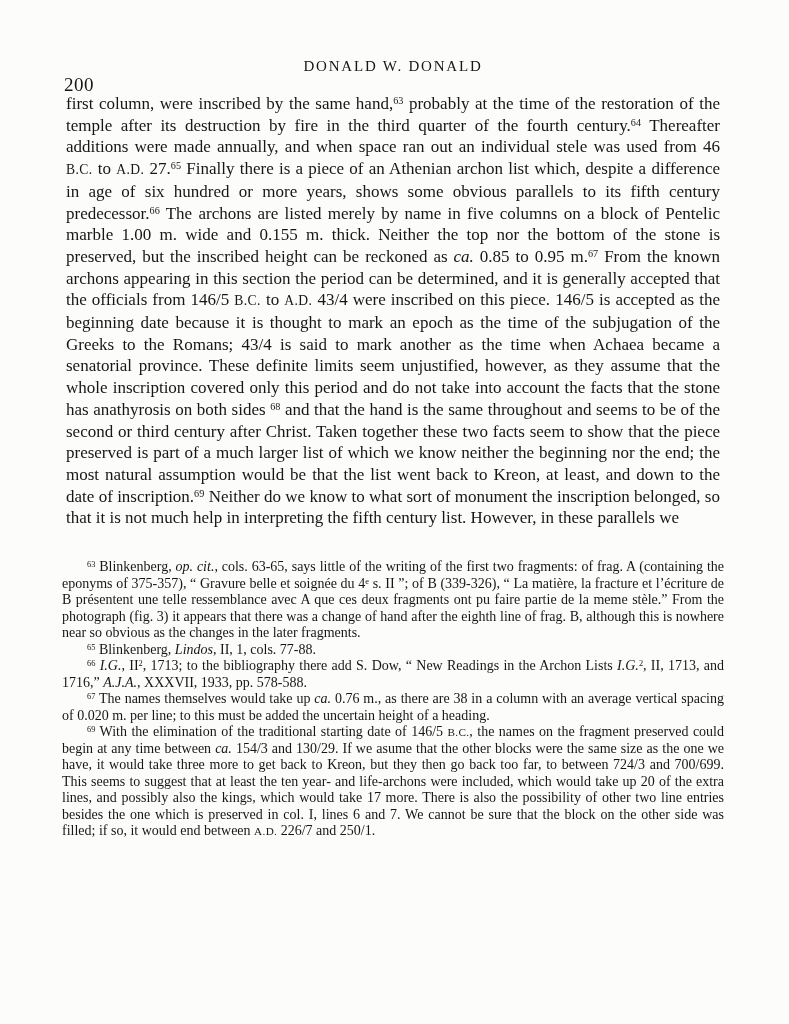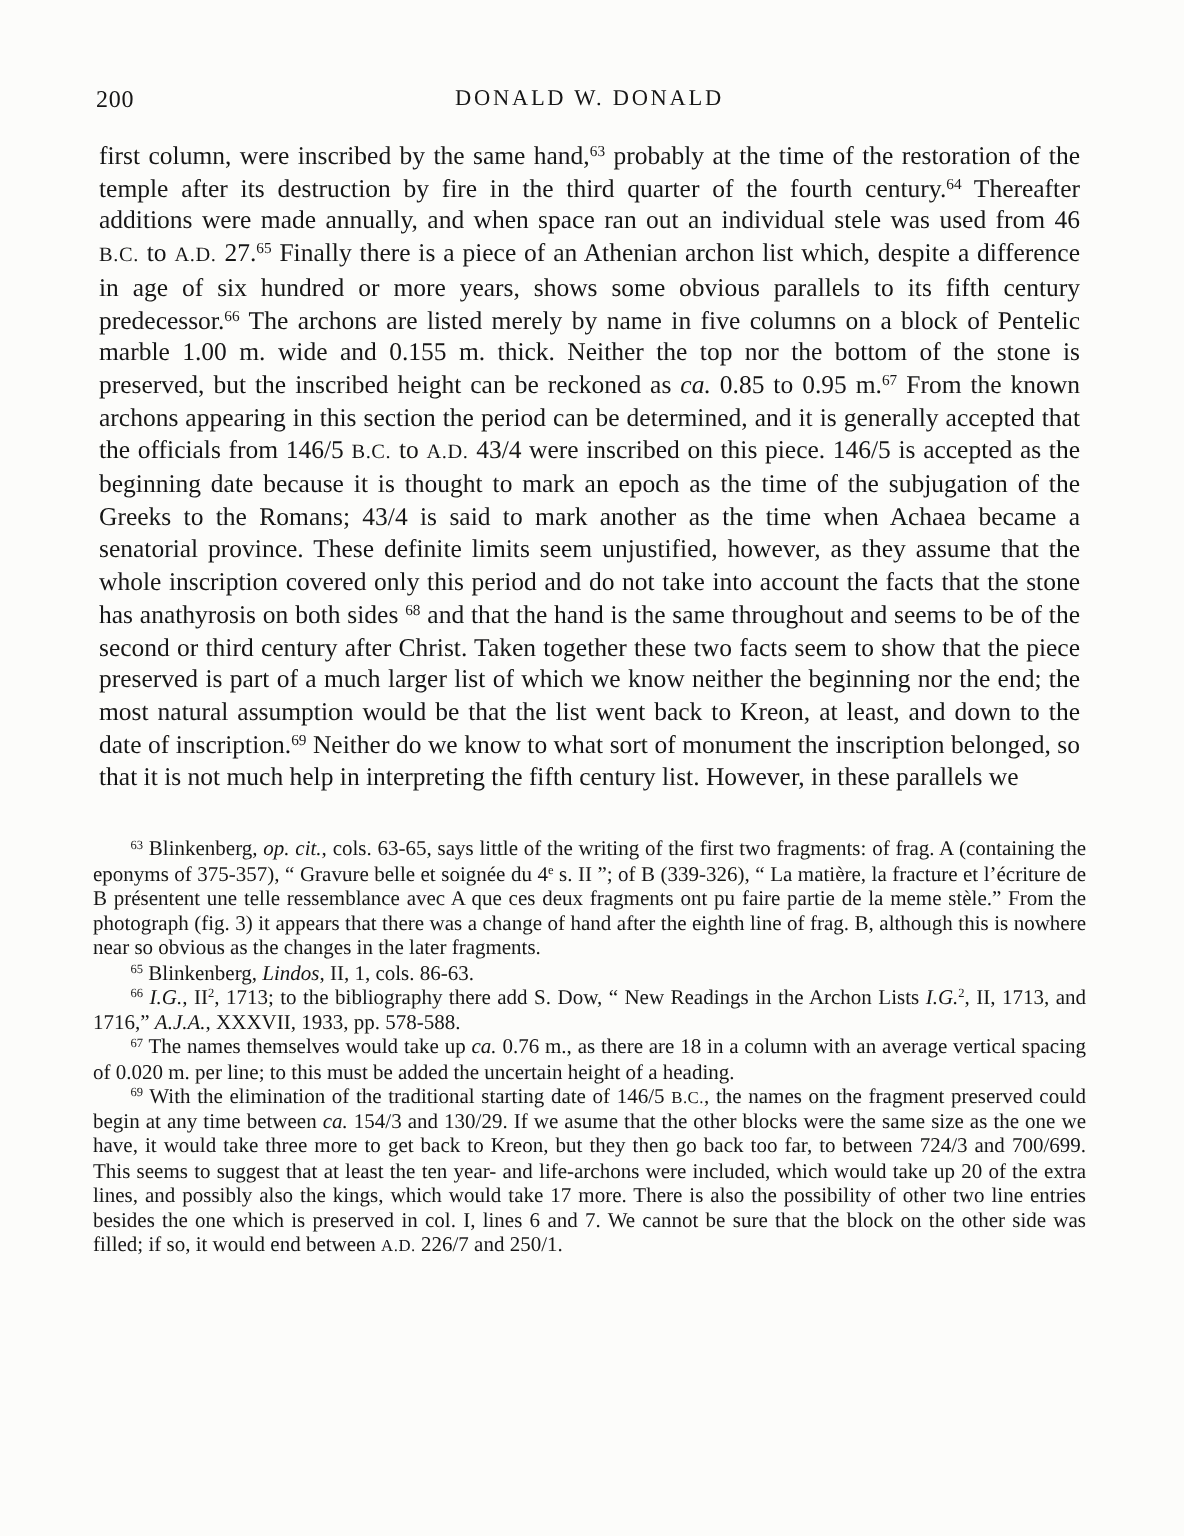--- a/index.html
+++ b/index.html
@@ -19,22 +19,22 @@
   .running-head {
     position: relative;
     height: 22px;
     text-align: center;
     font-size: 15px;
     letter-spacing: 1.8px;
     white-space: nowrap;
   }
   .page-num {
     position: absolute;
-    left: 2px; top: 0;
-    font-size: 16px;
+    left: 2px; top: 16px;
+    font-size: 19px;
     letter-spacing: 0.5px;
   }
   .body-text { margin-top: 13px; }
   .para {
     margin: 4px;
     font-size: 17px;
     line-height: 21.7px;
     text-align: justify;
   }
   .footnotes { margin-top: 30px; }
@@ -58,19 +58,19 @@
     <span class="page-num">200</span>
     <span class="head-title">DONALD W. DONALD</span>
   </header>
 
   <main class="body-text">
     <p class="para"><span>first column, were inscribed by the same hand,</span><span class="r-sup">63</span><span> probably at the time of the restoration of the temple after its destruction by fire in the third quarter of the fourth century.</span><span class="r-sup">64</span><span> Thereafter additions were made annually, and when space ran out an individual stele was used from 46 </span><span class="r-sc">B.C.</span><span> to </span><span class="r-sc">A.D.</span><span> 27.</span><span class="r-sup">65</span><span> Finally there is a piece of an Athenian archon list which, despite a difference in age of six hundred or more years, shows some obvious parallels to its fifth century predecessor.</span><span class="r-sup">66</span><span> The archons are listed merely by name in five columns on a block of Pentelic marble 1.00 m. wide and 0.155 m. thick. Neither the top nor the bottom of the stone is preserved, but the inscribed height can be reckoned as </span><span class="r-i">ca.</span><span> 0.85 to 0.95 m.</span><span class="r-sup">67</span><span> From the known archons appearing in this section the period can be determined, and it is generally accepted that the officials from 146/5 </span><span class="r-sc">B.C.</span><span> to </span><span class="r-sc">A.D.</span><span> 43/4 were inscribed on this piece. 146/5 is accepted as the beginning date because it is thought to mark an epoch as the time of the subjugation of the Greeks to the Romans; 43/4 is said to mark another as the time when Achaea became a senatorial province. These definite limits seem unjustified, however, as they assume that the whole inscription covered only this period and do not take into account the facts that the stone has anathyrosis on both sides </span><span class="r-sup">68</span><span> and that the hand is the same throughout and seems to be of the second or third century after Christ. Taken together these two facts seem to show that the piece preserved is part of a much larger list of which we know neither the beginning nor the end; the most natural assumption would be that the list went back to Kreon, at least, and down to the date of inscription.</span><span class="r-sup">69</span><span> Neither do we know to what sort of monument the inscription belonged, so that it is not much help in interpreting the fifth century list.  However, in these parallels we</span></p>
   </main>
 
   <section class="footnotes">
     <p class="footnote"><span class="r-sup">63</span><span> Blinkenberg, </span><span class="r-i">op. cit.</span><span>, cols. 63-65, says little of the writing of the first two fragments: of frag. A (containing the eponyms of 375-357), “ Gravure belle et soignée du 4</span><span class="r-sup">e</span><span> s. II ”; of B (339-326), “ La matière, la fracture et l’écriture de B présentent une telle ressemblance avec A que ces deux fragments ont pu faire partie de la meme stèle.”  From the photograph (fig. 3) it appears that there was a change of hand after the eighth line of frag. B, although this is nowhere near so obvious as the changes in the later fragments.</span></p>
-    <p class="footnote"><span class="r-sup">65</span><span> Blinkenberg, </span><span class="r-i">Lindos</span><span>, II, 1, cols. 86-63.</span></p>
+    <p class="footnote"><span class="r-sup">65</span><span> Blinkenberg, </span><span class="r-i">Lindos</span><span>, II, 1, cols. 77-88.</span></p>
     <p class="footnote"><span class="r-sup">66</span><span> </span><span class="r-i">I.G.</span><span>, II</span><span class="r-sup">2</span><span>, 1713; to the bibliography there add S. Dow, “ New Readings in the Archon Lists </span><span class="r-i">I.G.</span><span class="r-sup">2</span><span>, II, 1713, and 1716,” </span><span class="r-i">A.J.A.</span><span>, XXXVII, 1933, pp. 578-588.</span></p>
-    <p class="footnote"><span class="r-sup">67</span><span> The names themselves would take up </span><span class="r-i">ca.</span><span> 0.76 m., as there are 18 in a column with an average vertical spacing of 0.020 m. per line; to this must be added the uncertain height of a heading.</span></p>
+    <p class="footnote"><span class="r-sup">67</span><span> The names themselves would take up </span><span class="r-i">ca.</span><span> 0.76 m., as there are 38 in a column with an average vertical spacing of 0.020 m. per line; to this must be added the uncertain height of a heading.</span></p>
     <p class="footnote"><span class="r-sup">69</span><span> With the elimination of the traditional starting date of 146/5 </span><span class="r-sc">B.C.</span><span>, the names on the fragment preserved could begin at any time between </span><span class="r-i">ca.</span><span> 154/3 and 130/29.  If we asume that the other blocks were the same size as the one we have, it would take three more to get back to Kreon, but they then go back too far, to between 724/3 and 700/699.  This seems to suggest that at least the ten year- and life-archons were included, which would take up 20 of the extra lines, and possibly also the kings, which would take 17 more.  There is also the possibility of other two line entries besides the one which is preserved in col. I, lines 6 and 7.  We cannot be sure that the block on the other side was filled; if so, it would end between </span><span class="r-sc">A.D.</span><span> 226/7 and 250/1.</span></p>
   </section>
 
 </div>
 
 </body></html>

